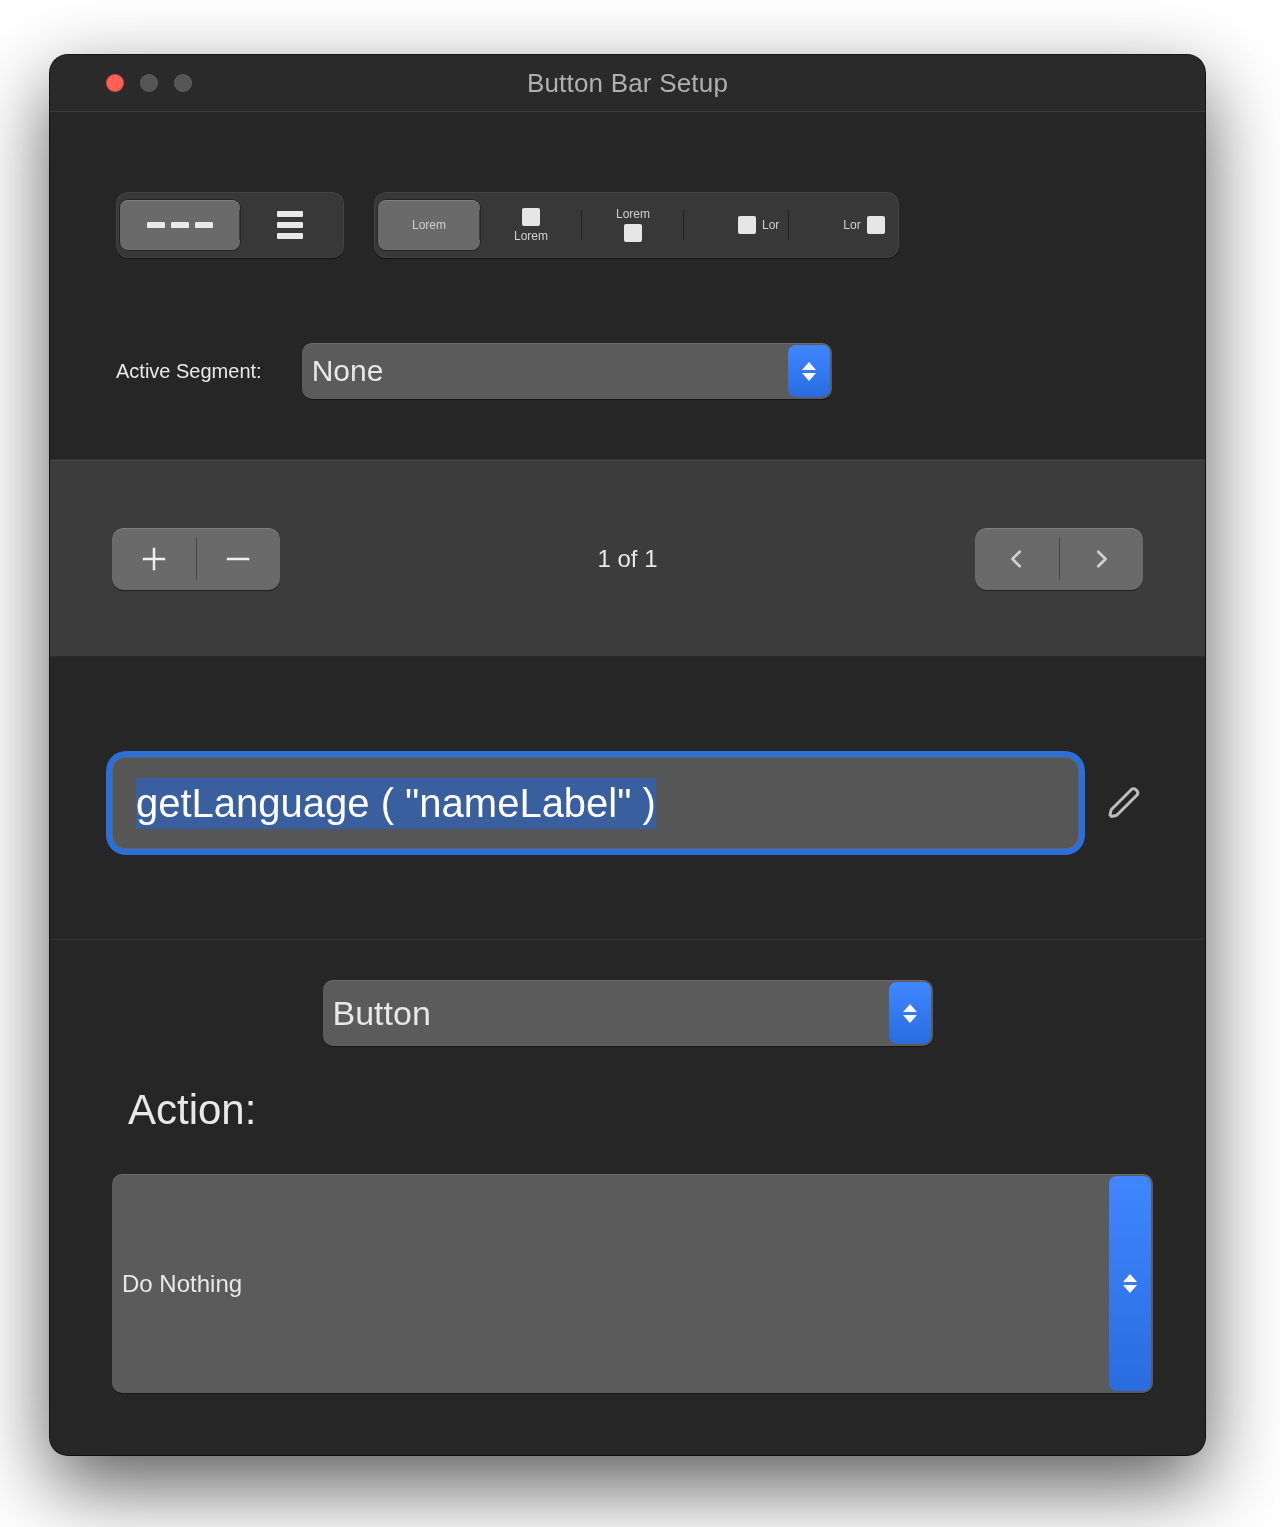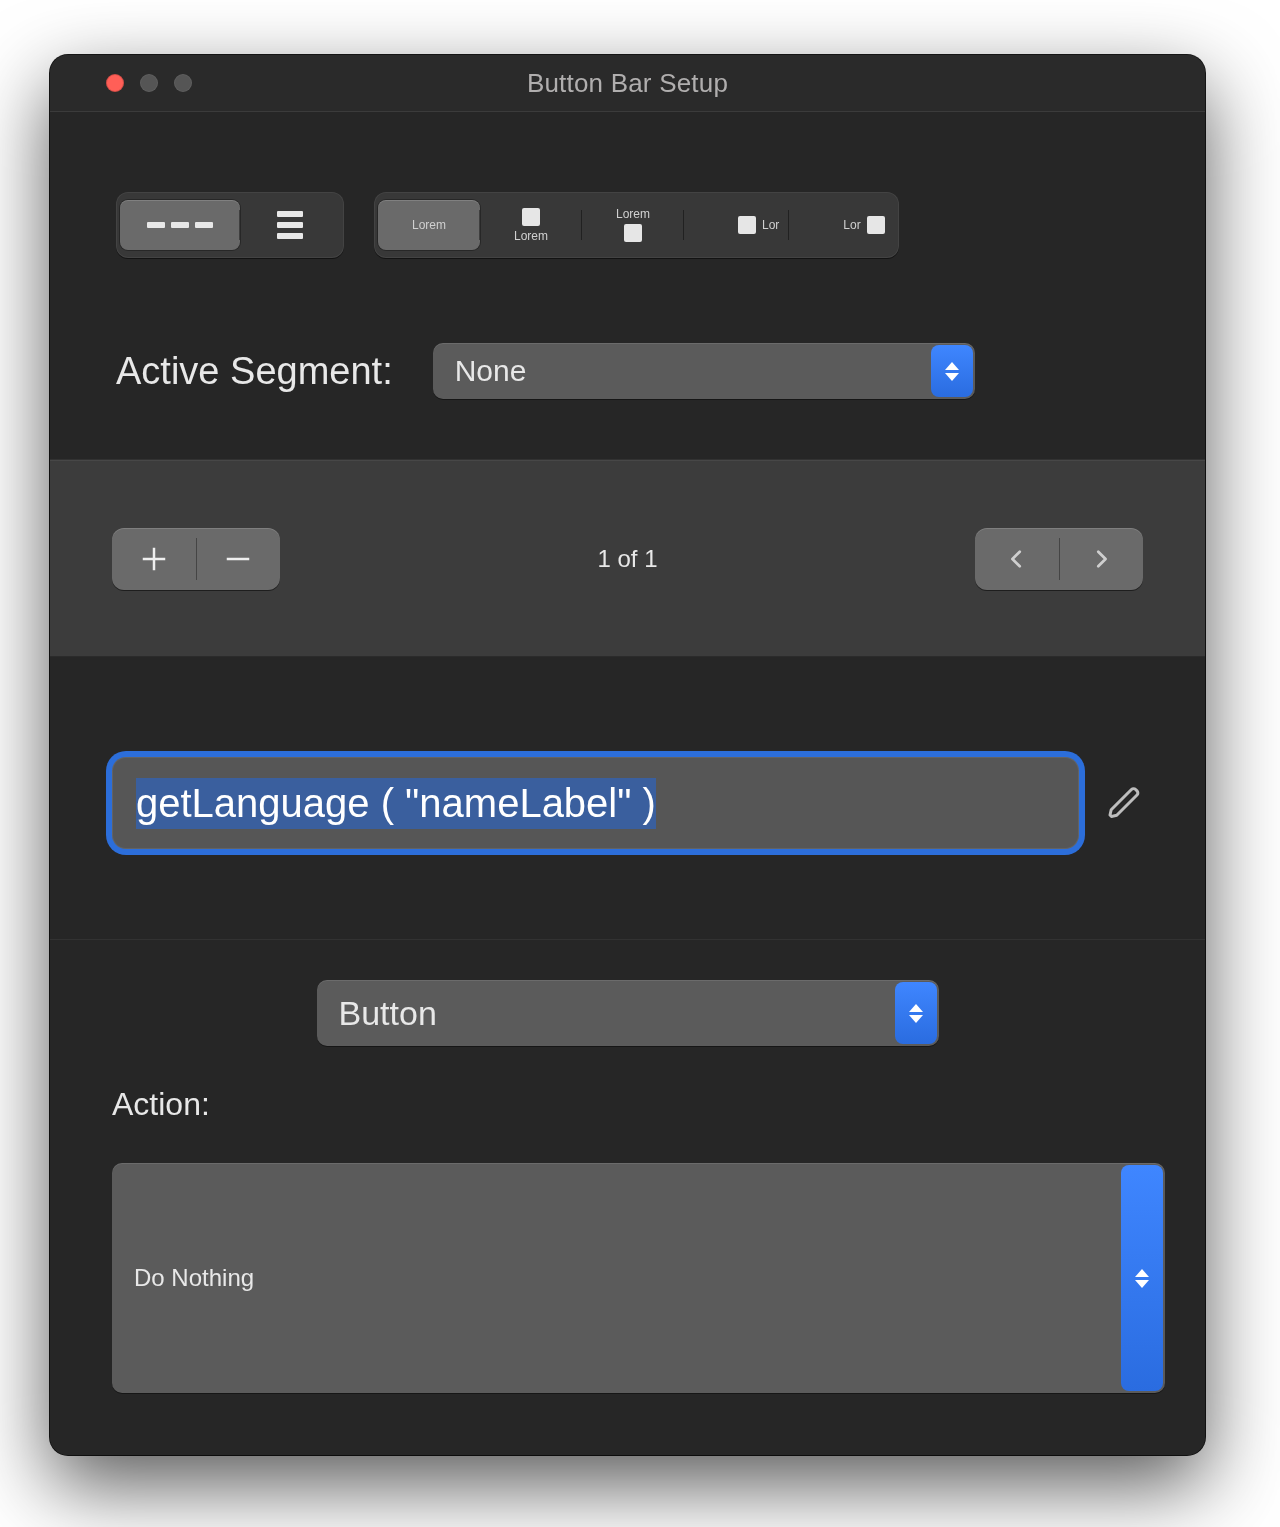--- a/index.html
+++ b/index.html
@@ -117,33 +117,33 @@
   .vstack { display:flex; flex-direction:column; align-items:center; gap:4px;}
   .hstack { display:flex; flex-direction:row; align-items:center; gap:6px;padding-left:44px;}
 
   .active-seg-row {
     display:flex; align-items:center; gap:40px;
     margin-top:85px;
     margin-left:6px;
   }
   .form-label {
     color:var(--text-primary);
-    font-size:38px;
+    font-size:20px;
     text-align:right;
   }
 
   
   .popup {
     flex:1;
     min-width:0;
     height:56px;
     background:var(--ctrl-bg);
     border-radius:10px;
     display:flex; align-items:center;
-    padding:0 0 0 22px;
+    padding:0 0 0 10px;
     color:var(--text-primary);
     font-size:30px;
     position:relative;
     box-shadow: inset 0 1px 0 rgba(255,255,255,.1), 0 1px 0 rgba(0,0,0,.4);
   }
   .popup .stepper-caret {
     position:absolute; right:2px; top:2px; bottom:2px;
     width:42px;
     background:linear-gradient(#3f86ff,#2a6ce0);
     border-radius:8px;
@@ -231,21 +231,21 @@
     flex:1 1 auto;
     padding: 40px 62px 62px 62px;
     display:flex; flex-direction:column; gap:40px;
   }
   .type-row {
     display:flex; justify-content:center;
   }
   .popup.med { width:600px; flex:0 0 auto; height:66px; font-size:34px; }
   .popup.med .val { flex:1; text-align:left; }
 
-  .action-label { color:var(--text-primary); font-size:32px; }
+  .action-label { color:var(--text-primary); font-size:42px;margin-left:16px; }
   .popup.wide { width:100%; height:64px; font-size:24px; }
 
   svg { display:block; }
 </style>
 </head>
 <body>
 
 <div class="stage">
   <div class="window">
 

